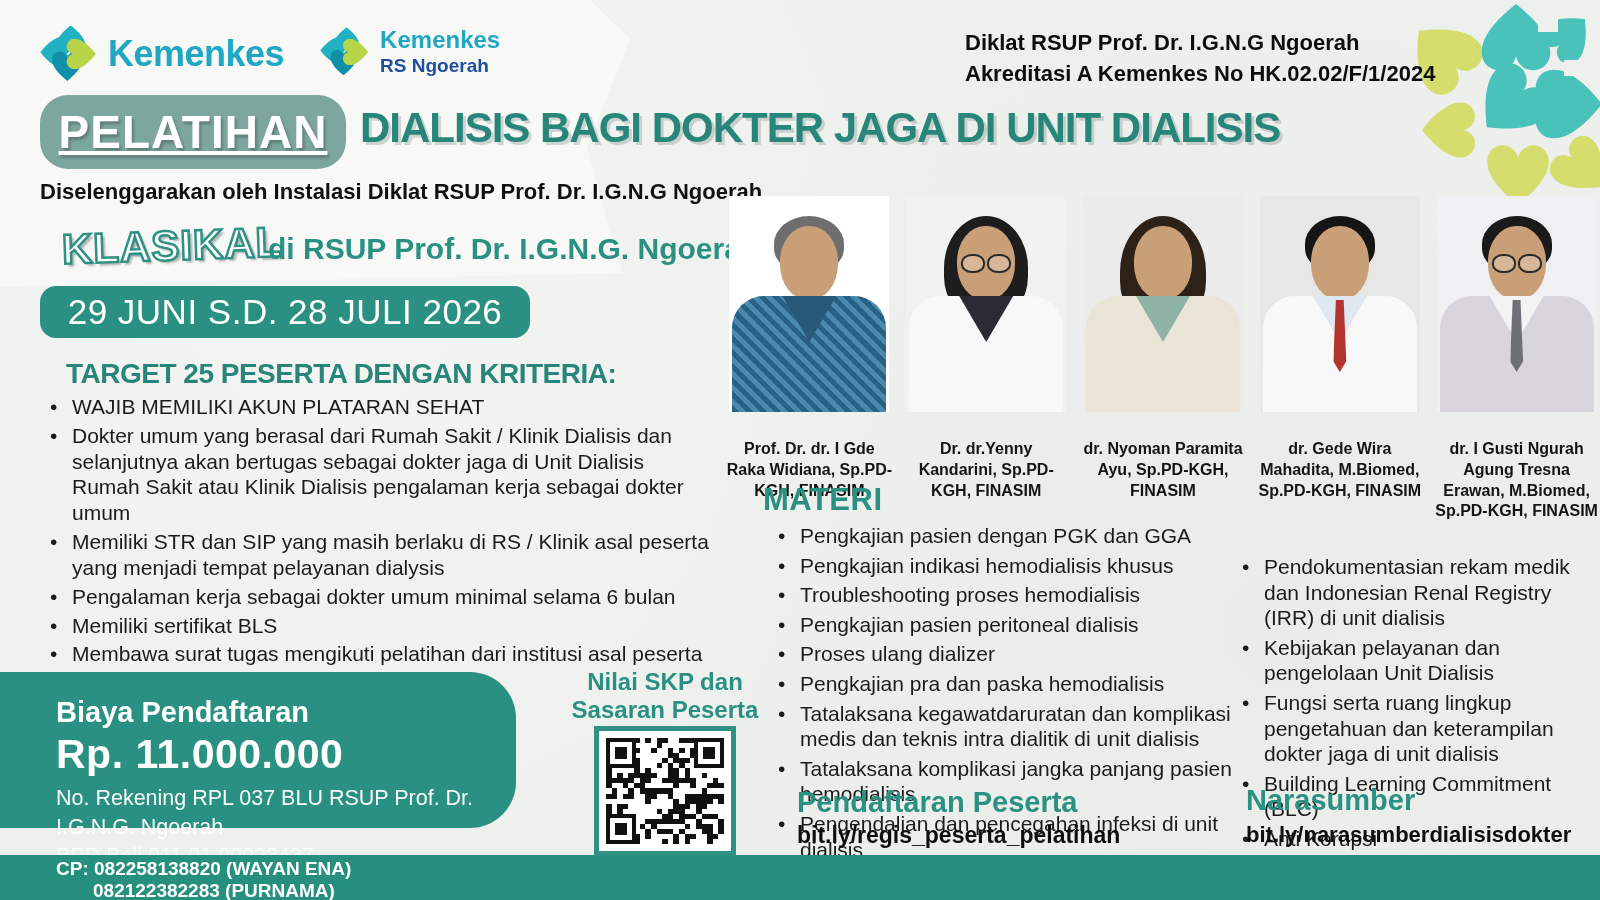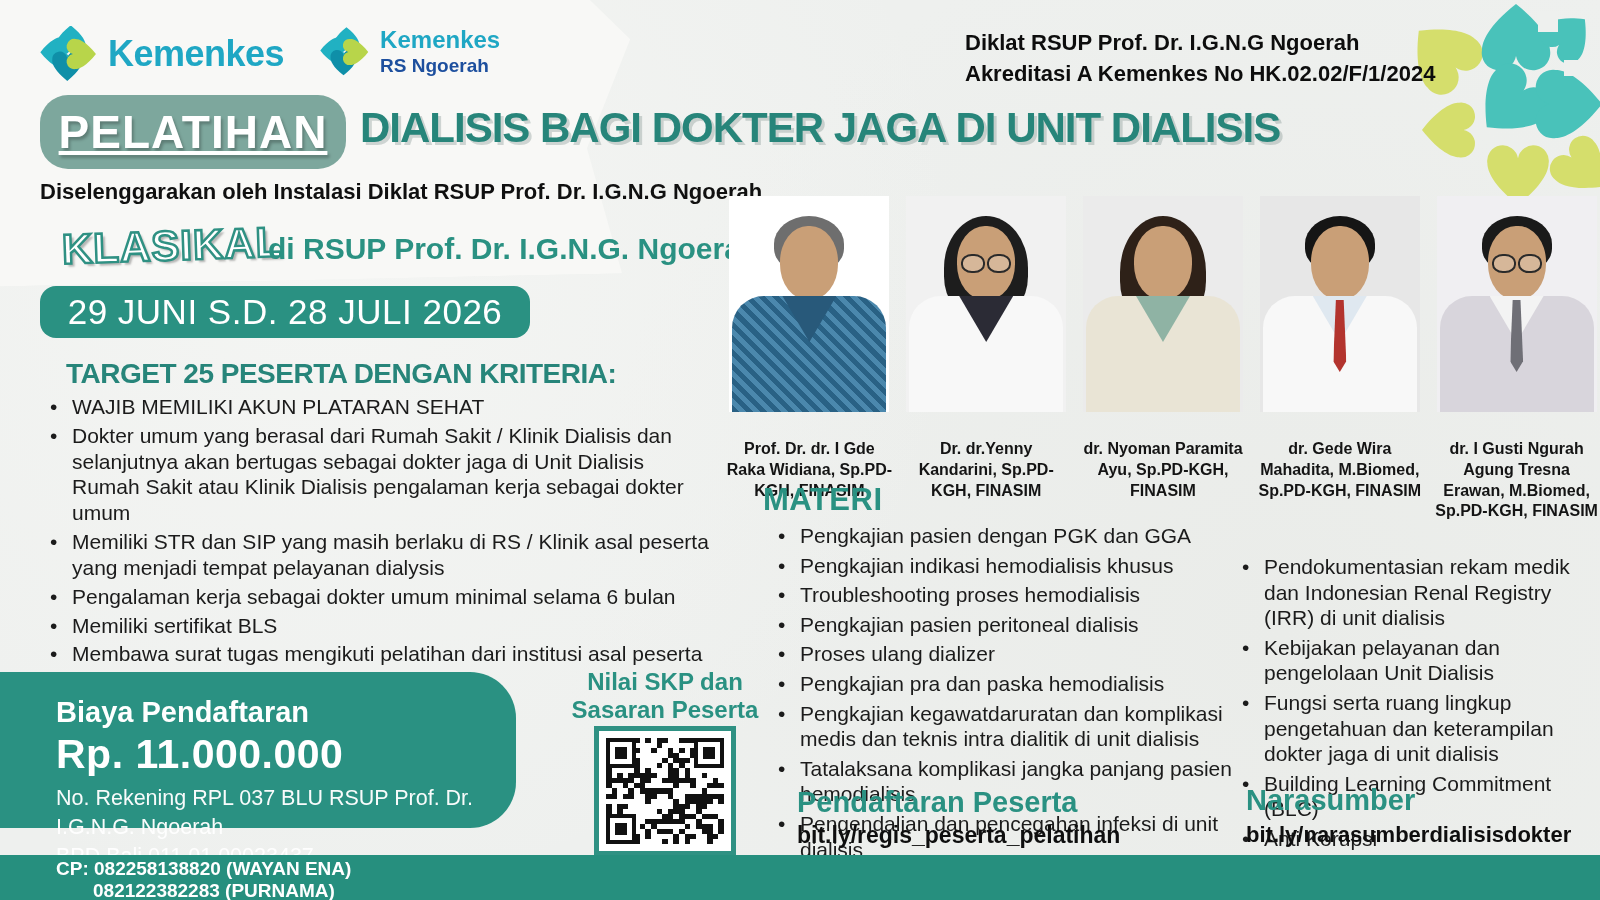--- a/index.html
+++ b/index.html
@@ -696,21 +696,21 @@
   </div>
 
   <div class="materi-heading">MATERI</div>
   <ul class="materi-list materi-left">
     <li>Pengkajian pasien dengan PGK dan GGA</li>
     <li>Pengkajian indikasi hemodialisis khusus</li>
     <li>Troubleshooting proses hemodialisis</li>
     <li>Pengkajian pasien peritoneal dialisis</li>
     <li>Proses ulang dializer</li>
     <li>Pengkajian pra dan paska hemodialisis</li>
-    <li>Pengkajian kegawatdaruratan dan komplikasi medis dan teknis intra dialitik di unit dialisis</li>
+    <li>Tatalaksana kegawatdaruratan dan komplikasi medis dan teknis intra dialitik di unit dialisis</li>
     <li>Tatalaksana komplikasi jangka panjang pasien hemodialisis</li>
     <li>Pengendalian dan pencegahan infeksi di unit dialisis</li>
   </ul>
   <ul class="materi-list materi-right">
     <li>Pendokumentasian rekam medik dan Indonesian Renal Registry (IRR) di unit dialisis</li>
     <li>Kebijakan pelayanan dan pengelolaan Unit Dialisis</li>
     <li>Fungsi serta ruang lingkup pengetahuan dan keterampilan dokter jaga di unit dialisis</li>
     <li>Building Learning Commitment (BLC)</li>
     <li>Anti Korupsi</li>
     <li>Rencana Tindak Lanjut (RTL)</li>

